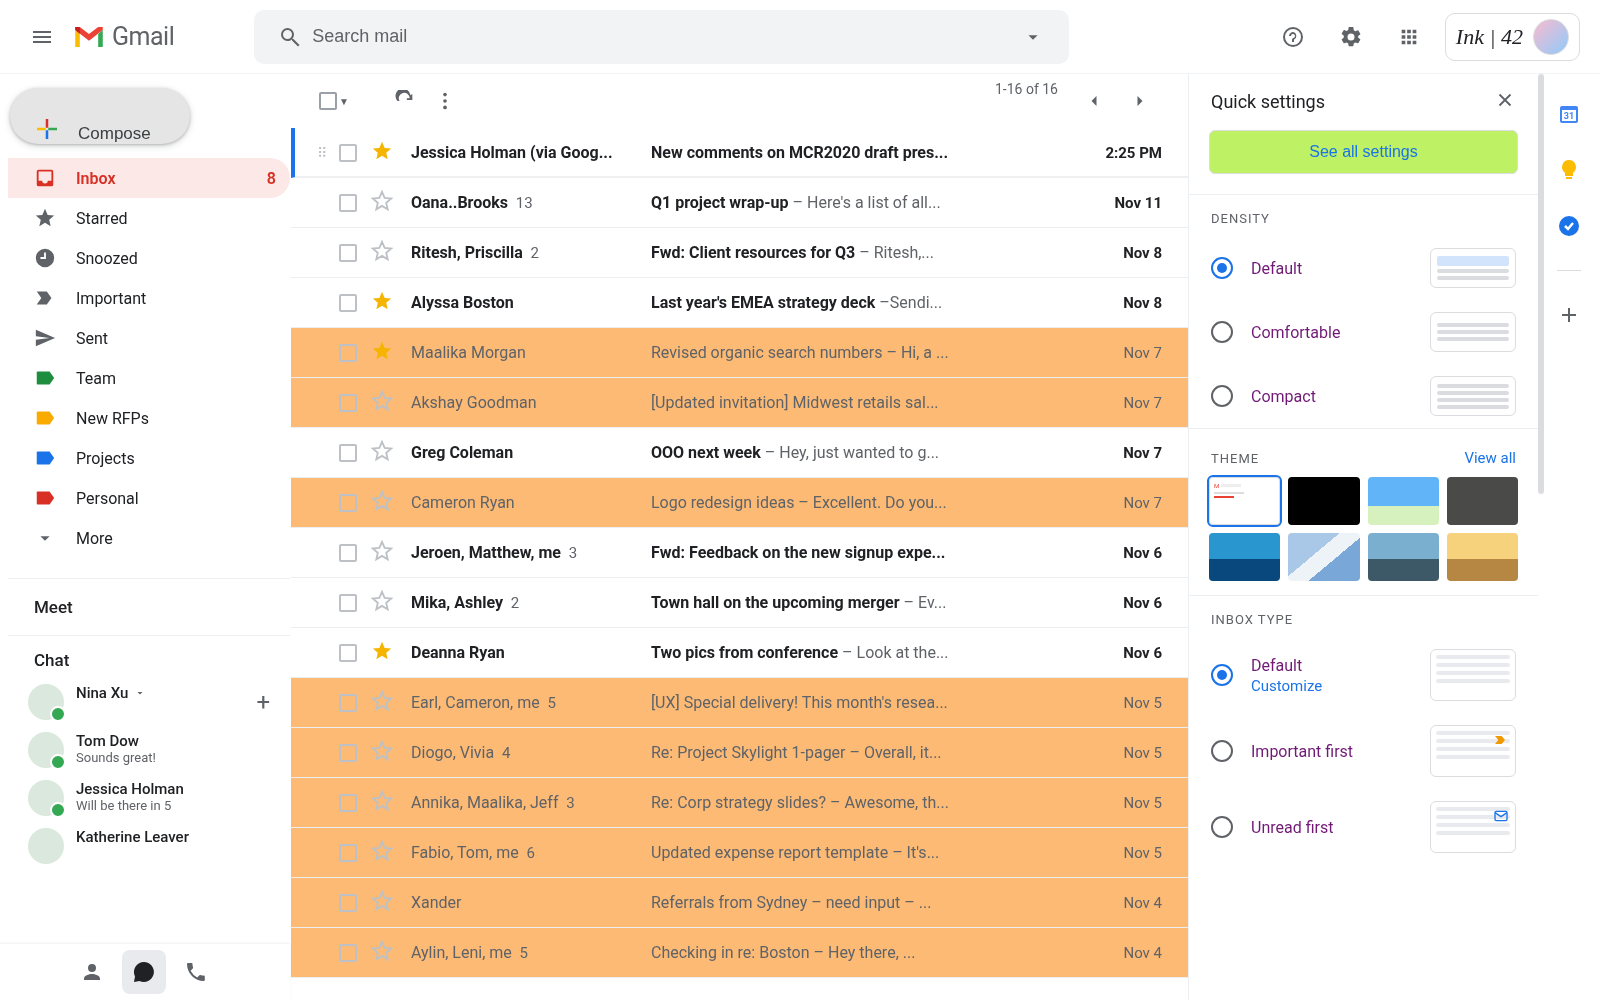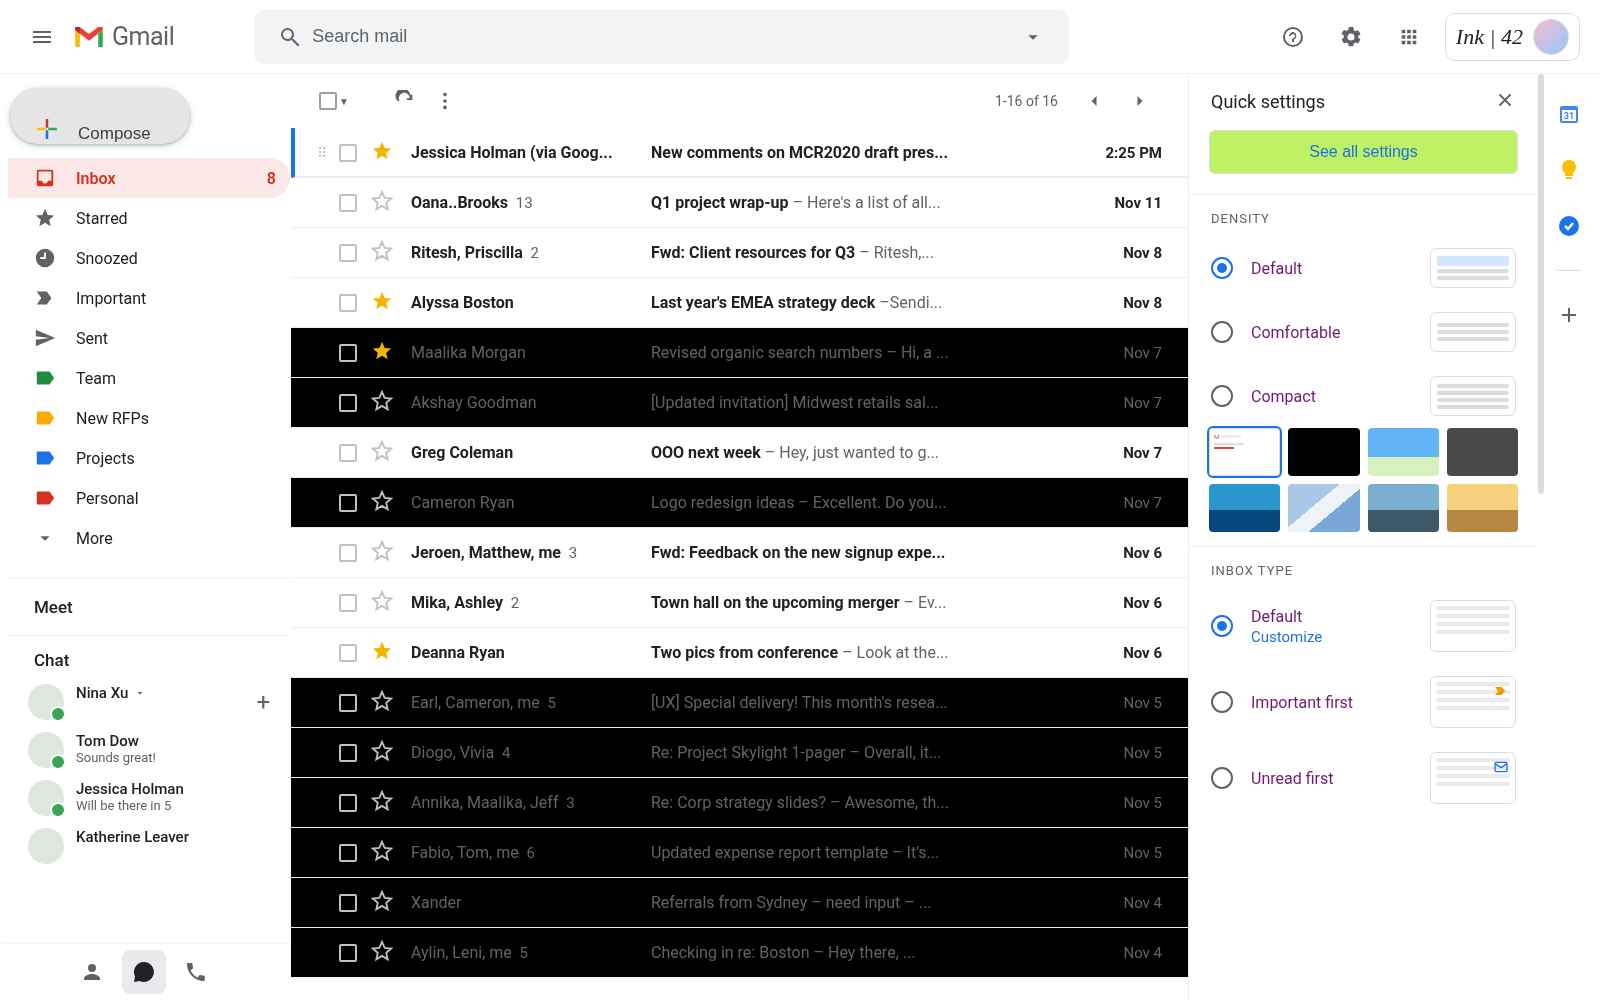--- a/index.html
+++ b/index.html
@@ -42,26 +42,26 @@
   .add-chat { margin-left:auto; color:#5f6368; font-size:24px; align-self:center;}
   .footer-icons { position:absolute; bottom:0; left:0; width:290px; height:56px; background:#fff; display:flex; align-items:center; gap:8px; padding:0 70px; box-shadow:0 -1px 2px rgba(0,0,0,.06);}
   .ficon { width:44px; height:44px; display:flex; align-items:center; justify-content:center; cursor:pointer; border-radius:8px;}
   .ficon.active { background:#e8eaed;}
   
   .main { flex:1; display:flex; flex-direction:column; border-left:1px solid #fff;}
   .toolbar { height:54px; display:flex; align-items:center; padding:0 28px; font-size:14px; color:#5f6368;}
   .tb-check { width:18px; height:18px; border:2px solid #9aa0a6; border-radius:2px; margin-right:2px;}
   .tb-drop { font-size:10px; margin-right:36px;}
   .tbicon { width:40px; height:40px; display:flex; align-items:center; justify-content:center; cursor:pointer; border-radius:50%;}
-  .tb-right { margin-left:auto; display:flex; align-items:center; gap:6px;}
+  .tb-right { margin-left:auto; display:flex; align-items:flex-start; gap:6px;}
   .page-info { font-size:14px; color:#5f6368; margin-right:10px;}
   
   .rows { flex:1; overflow:hidden;}
   .row { height:50px; display:flex; align-items:center; padding:0 26px; border-bottom:1px solid #eceff1; font-size:16px;}
-  .row.read { background:#000000; color:#5f6368;}
+  .row.read { background:#fdba74; color:#5f6368;}
   .row.unread { background:#fff; color:#202124;}
   .row.selected { border-left:4px solid #1a73e8; box-shadow:inset 0 -1px 0 rgba(0,0,0,.06), 0 1px 2px rgba(0,0,0,.08); padding-left:22px;}
   .drag { color:#bdc1c6; font-size:14px; width:16px; visibility:hidden;}
   .row.selected .drag { visibility:visible;}
   .rcheck { width:18px; height:18px; border:2px solid #bdc1c6; border-radius:2px; margin:0 14px 0 6px; flex-shrink:0;}
   .rstar { width:22px; margin-right:18px; flex-shrink:0; cursor:pointer;}
   .sender { flex:0 0 240px; white-space:nowrap; overflow:hidden; text-overflow:ellipsis; font-size:16px;}
   .unread .sender, .unread .subject { font-weight:700; color:#202124;}
   .scount { font-weight:400; color:#5f6368; font-size:15px; margin-left:4px;}
   .content { flex:1; white-space:nowrap; overflow:hidden; text-overflow:ellipsis; padding-right:20px;}
@@ -543,20 +543,24 @@
           <div class="radio "></div>
     <span class="opt-label">Compact</span>
     <div class="opt-thumb ">
             <div class="line"></div>
             <div class="line"></div>
             <div class="line"></div>
             <div class="line"></div>
           </div>
         </div>
       </div>
+    <div class="theme-head">
+      <span class="t">THEME</span>
+      <span class="v">View all</span>
+    </div>
     <div class="theme-grid" id="theme-grid">
         <div class="theme-th sel" style="background: rgb(255, 255, 255); border: 1px solid rgb(218, 220, 224);">
           <div style="padding:4px;font-size:6px;">
             <div style="display:flex;gap:2px;align-items:center;">
               <span style="color:#ea4335;">M</span>
               <span style="width:20px;height:3px;background:#eee;"></span>
             </div>
             <div style="margin-top:3px;width:30px;height:2px;background:#ddd;"></div>
             <div style="margin-top:2px;width:20px;height:2px;background:#ea4335;"></div>
           </div>

